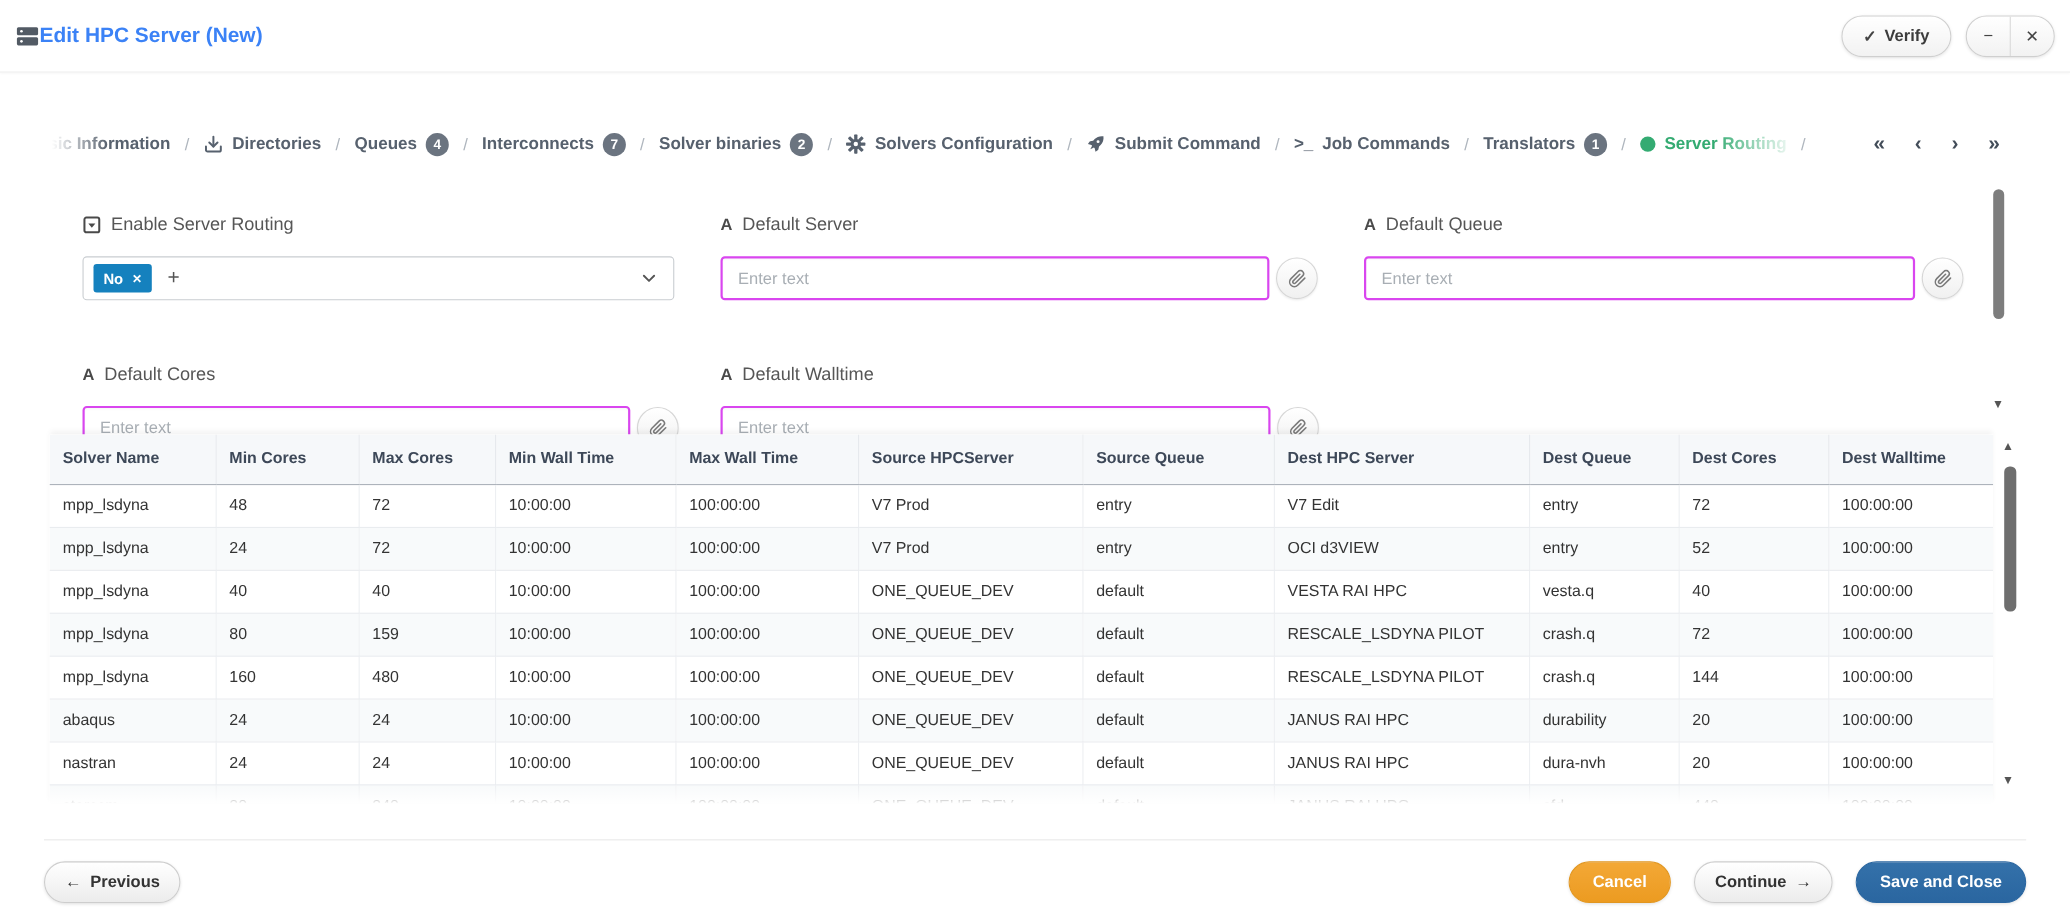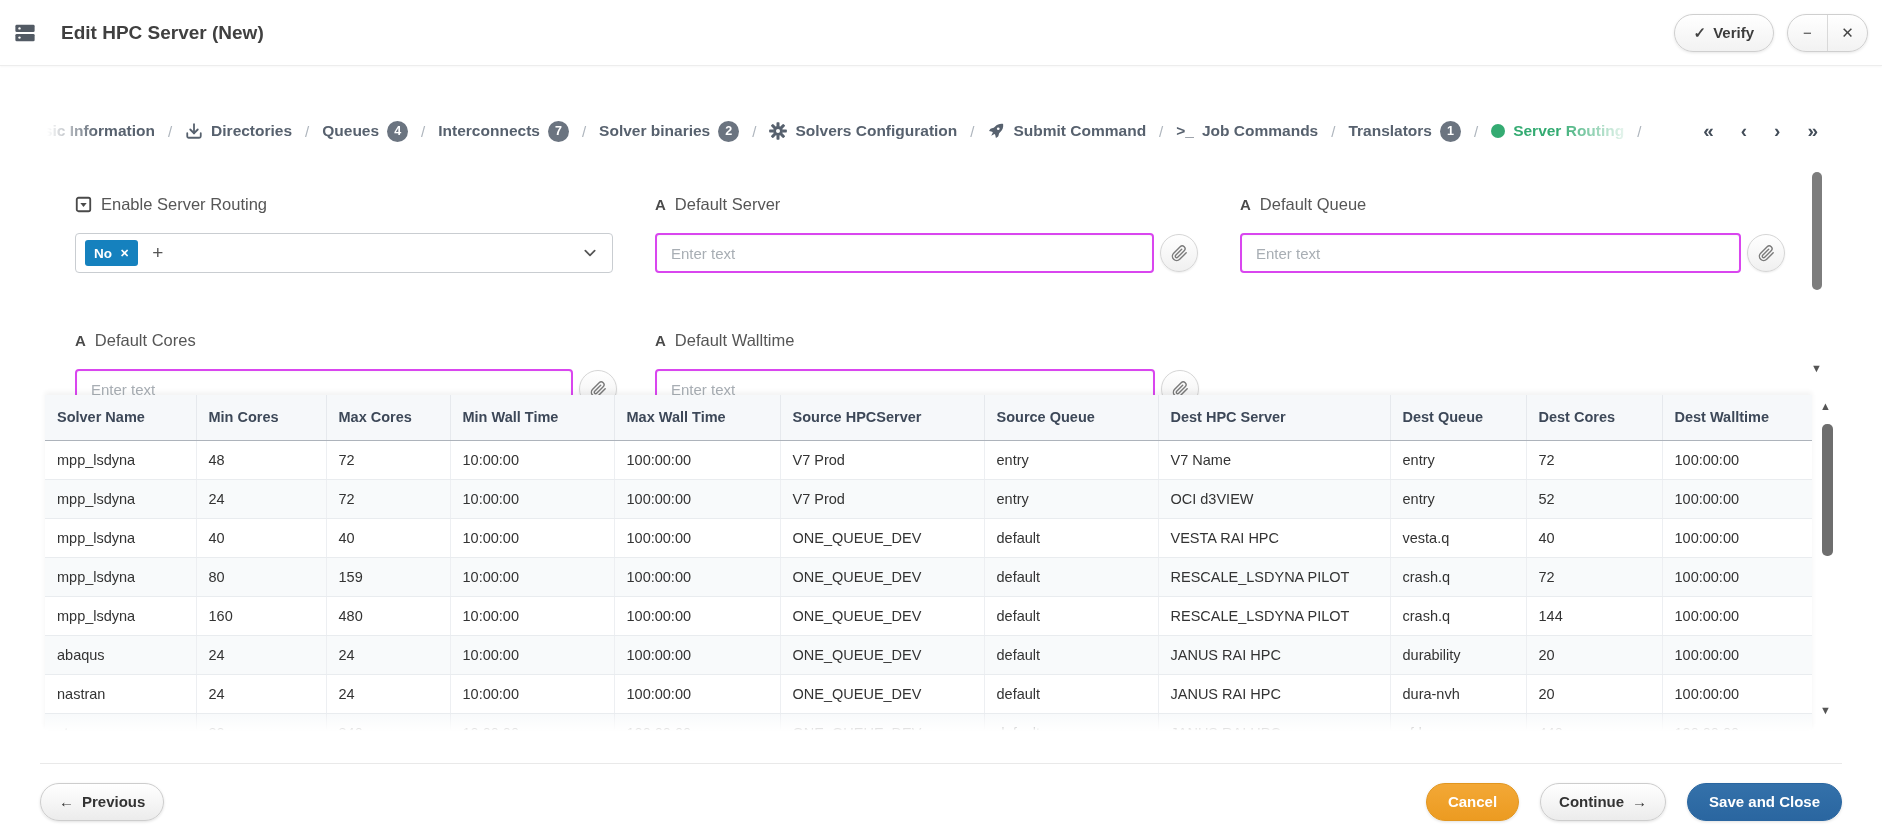--- a/index.html
+++ b/index.html
@@ -9,21 +9,21 @@
     font-family:"Liberation Sans", sans-serif; overflow:hidden; color:#333;
   }
 
   
   .titlebar {
     position:absolute; top:0; left:0; right:0; height:66px;
     display:flex; align-items:center; justify-content:space-between;
     padding:0 14px; border-bottom:1px solid #ededed;
     box-shadow:0 1px 2px rgba(0,0,0,.03);
   }
-  .app-title { display:flex; align-items:flex-end; gap:25px; font-size:19px; font-weight:600; color:#404040; }
+  .app-title { display:flex; align-items:flex-end; gap:0; font-size:19px; font-weight:600; color:#3b82f6; }
   .title-icon svg { width:22px; height:22px; display:block; }
   .titlebar-right { display:flex; align-items:center; gap:13px; }
   .pill { border:1px solid #cfcfcf; border-radius:19px; background:linear-gradient(#ffffff,#f2f2f2); box-shadow:0 1px 3px rgba(0,0,0,.10); }
   .verify-btn { height:38px; padding:0 19px; display:flex; align-items:center; gap:7px; font-size:15px; font-weight:600; color:#3c3c3c; cursor:pointer; }
   .check-glyph { font-size:15px; color:#444; }
   .win-controls { height:38px; display:flex; align-items:stretch; overflow:hidden; }
   .win-btn { width:39px; display:flex; align-items:center; justify-content:center; font-size:15px; color:#444; cursor:pointer; }
   .win-divider { width:1px; background:#d9d9d9; }
 
   
@@ -339,21 +339,21 @@
         </thead>
       <tbody>
           <tr>
             <td>mpp_lsdyna</td>
             <td>48</td>
             <td>72</td>
             <td>10:00:00</td>
             <td>100:00:00</td>
             <td>V7 Prod</td>
             <td>entry</td>
-            <td>V7 Name</td>
+            <td>V7 Edit</td>
             <td>entry</td>
             <td>72</td>
             <td>100:00:00</td>
           </tr>
           <tr>
             <td>mpp_lsdyna</td>
             <td>24</td>
             <td>72</td>
             <td>10:00:00</td>
             <td>100:00:00</td>

